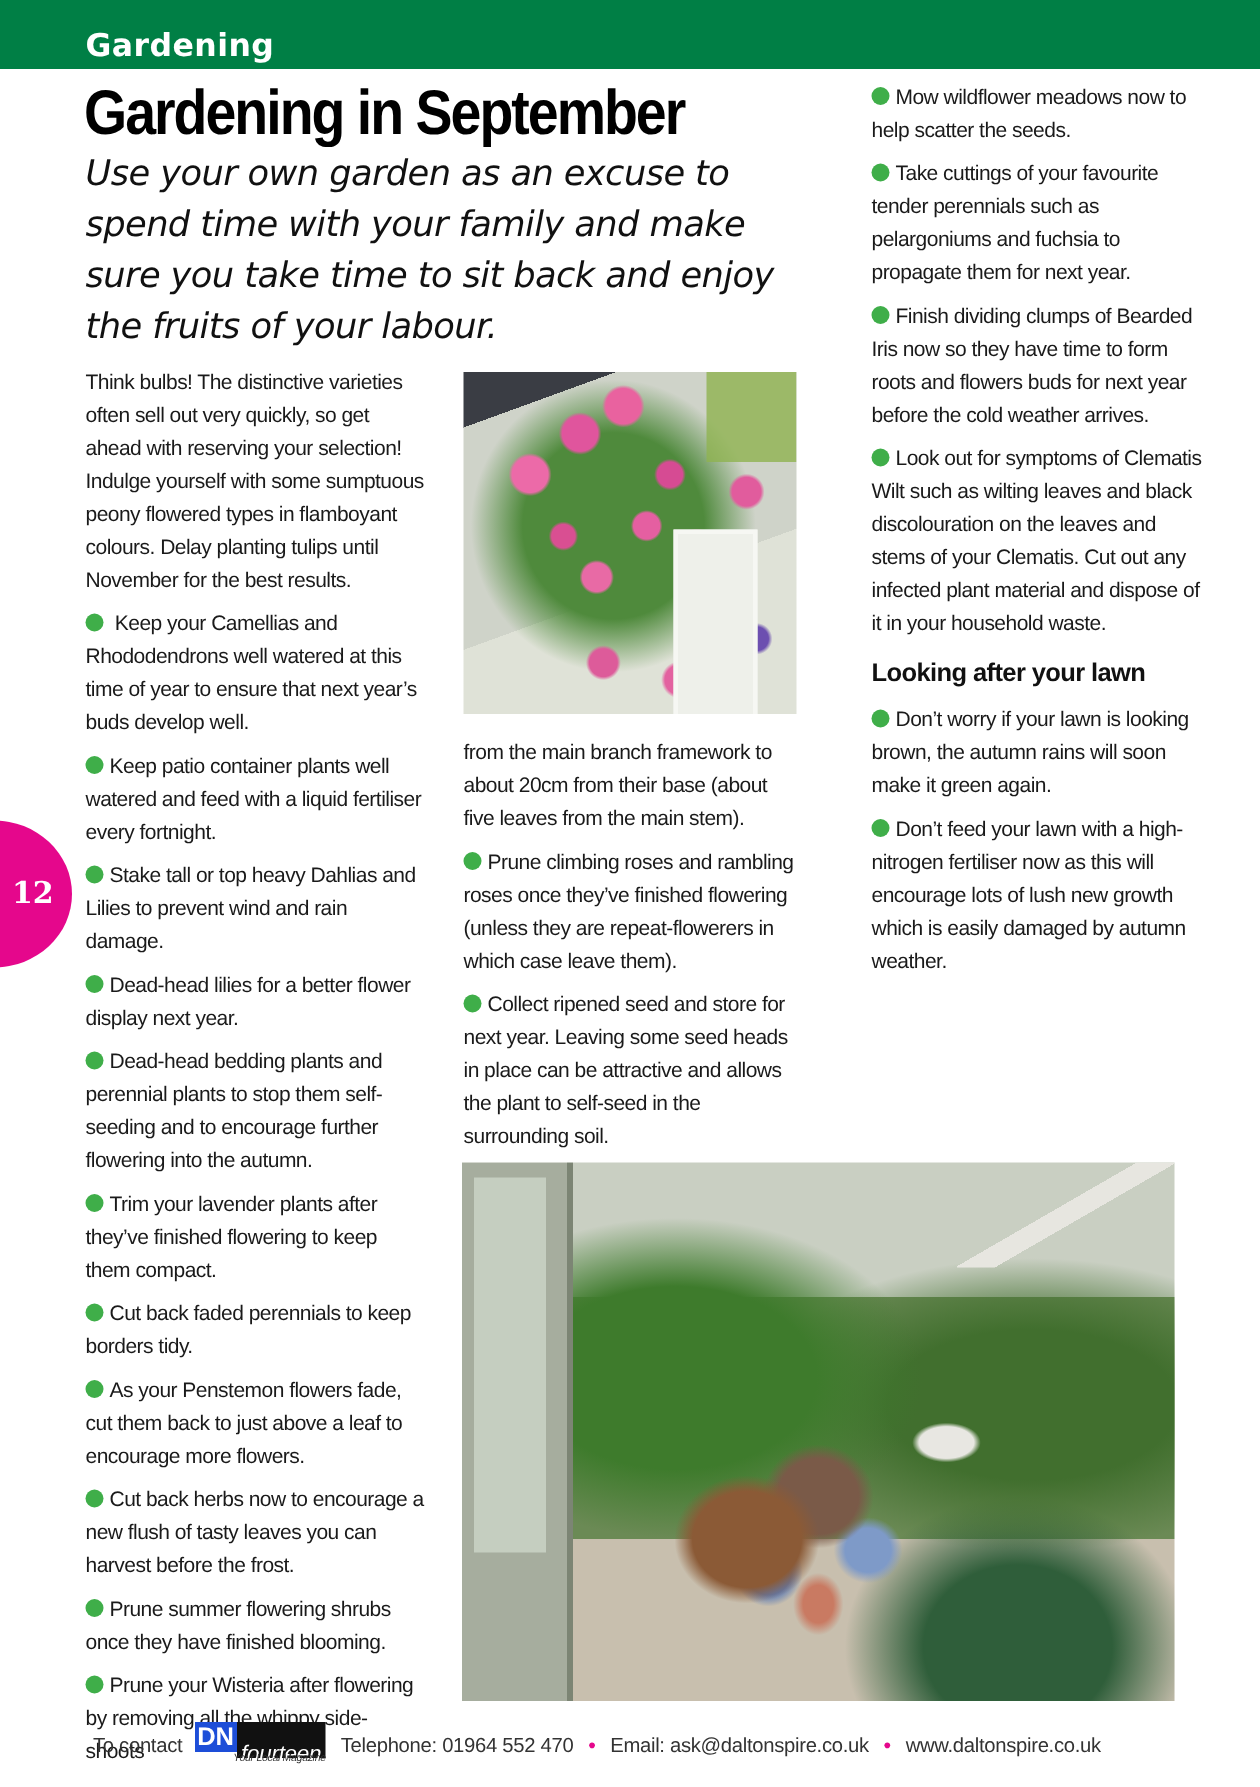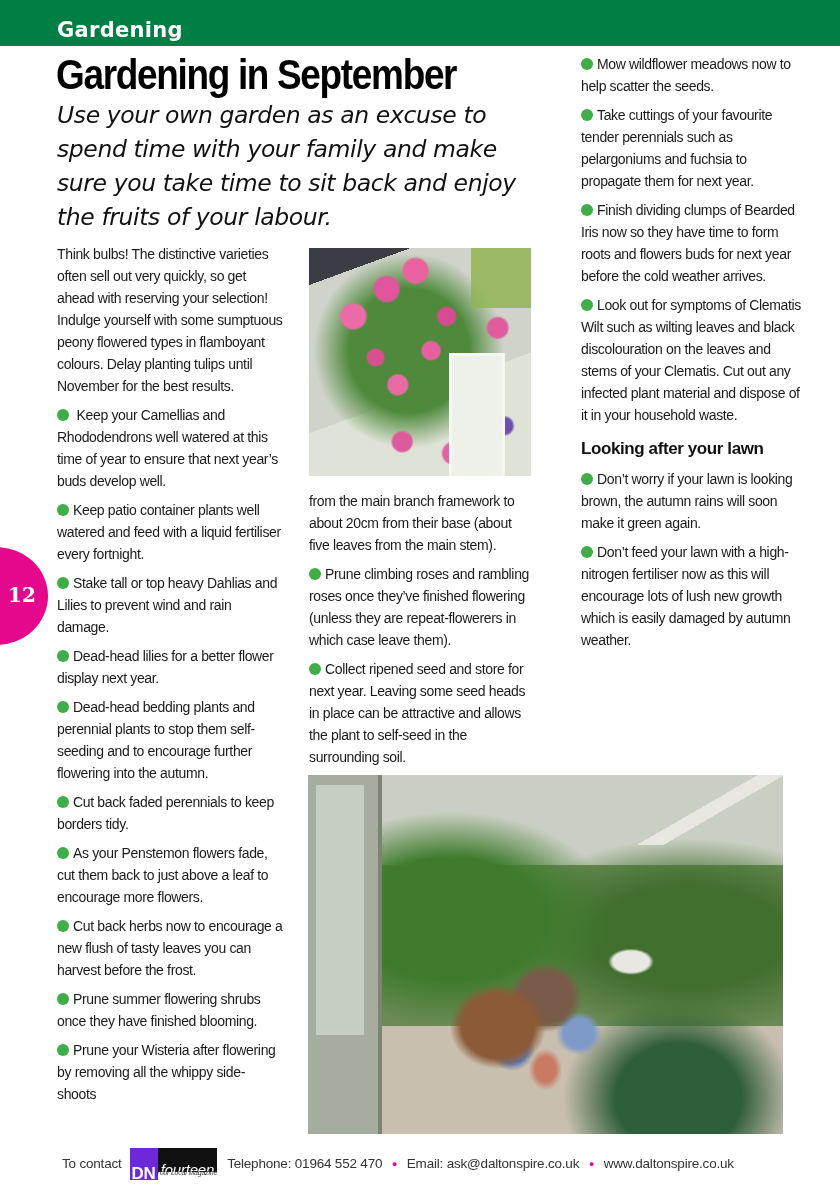--- a/index.html
+++ b/index.html
@@ -66,21 +66,21 @@
   .greenhouse .door { position:absolute; left:0; top:0; width:70px; height:359px; background:#a6ad9e;
          border-right:4px solid #7c8574; }
   .greenhouse .door .pane { position:absolute; left:8px; top:10px; width:48px; height:250px; background:#d3dccf; opacity:.7; }
   .greenhouse .roof { position:absolute; left:330px; top:0; width:145px; height:70px;
          background:linear-gradient(150deg, transparent 0 45%, #e7e6e0 45% 55%, transparent 55%); }
 
   .footer { position:absolute; left:62px; top:1149px; font-family:Liberation Sans, sans-serif; font-size:13.5px;
          color:#333; white-space:nowrap; display:flex; align-items:center; letter-spacing:-0.2px; }
   .footer .logo { display:inline-flex; flex-direction:column; margin:-1px 10px 0 8px; }
   .logo-top { display:flex; height:20px; }
-  .logo-dn { background:#6d28d9; color:#fff; font-weight:bold; font-size:17px; line-height:20px; padding:16px 2px; }
+  .logo-dn { background:#1d4ed8; color:#fff; font-weight:bold; font-size:17px; line-height:20px; padding:0 2px; }
   .logo-ft { background:#111; color:#fff; font-style:italic; font-size:15px; line-height:20px; padding:12px 3px;
          text-decoration:underline; }
   .logo-tag { font-size:7px; font-style:italic; color:#333; text-align:right; line-height:9px; }
   .sep { color:#e5078c; margin:0 10px; font-weight:bold; }
 </style>
 </head>
 <body>
 
 <div class="band"></div>
 <div class="section-label">Gardening</div>
@@ -92,20 +92,21 @@
   <span>12</span>
 </div>
 
 <div class="col col1">
   <p>Think bulbs! The distinctive varieties often sell out very quickly, so get ahead with reserving your selection! Indulge yourself with some sumptuous peony flowered types in flamboyant colours. Delay planting tulips until November for the best results.</p>
   <p><span class="dot"></span> <span>Keep your Camellias and Rhododendrons well watered at this time of year to ensure that next year’s buds develop well.</span></p>
   <p><span class="dot"></span><span>Keep patio container plants well watered and feed with a liquid fertiliser every fortnight.</span></p>
   <p><span class="dot"></span><span>Stake tall or top heavy Dahlias and Lilies to prevent wind and rain damage.</span></p>
   <p><span class="dot"></span><span>Dead-head lilies for a better flower display next year.</span></p>
   <p><span class="dot"></span><span>Dead-head bedding plants and perennial plants to stop them self-seeding and to encourage further flowering into the autumn.</span></p>
+  <p><span class="dot"></span><span>Trim your lavender plants after they’ve finished flowering to keep them compact.</span></p>
   <p><span class="dot"></span><span>Cut back faded perennials to keep borders tidy.</span></p>
   <p><span class="dot"></span><span>As your Penstemon flowers fade, cut them back to just above a leaf to encourage more flowers.</span></p>
   <p><span class="dot"></span><span>Cut back herbs now to encourage a new flush of tasty leaves you can harvest before the frost.</span></p>
   <p><span class="dot"></span><span>Prune summer flowering shrubs once they have finished blooming.</span></p>
   <p><span class="dot"></span><span>Prune your Wisteria after flowering by removing all the whippy side-shoots</span></p>
 </div>
 
 <div class="photo roses" title="photo of pink climbing roses and clematis on a garden shed">
   <div class="window"></div>
   <div class="foliage"></div>

